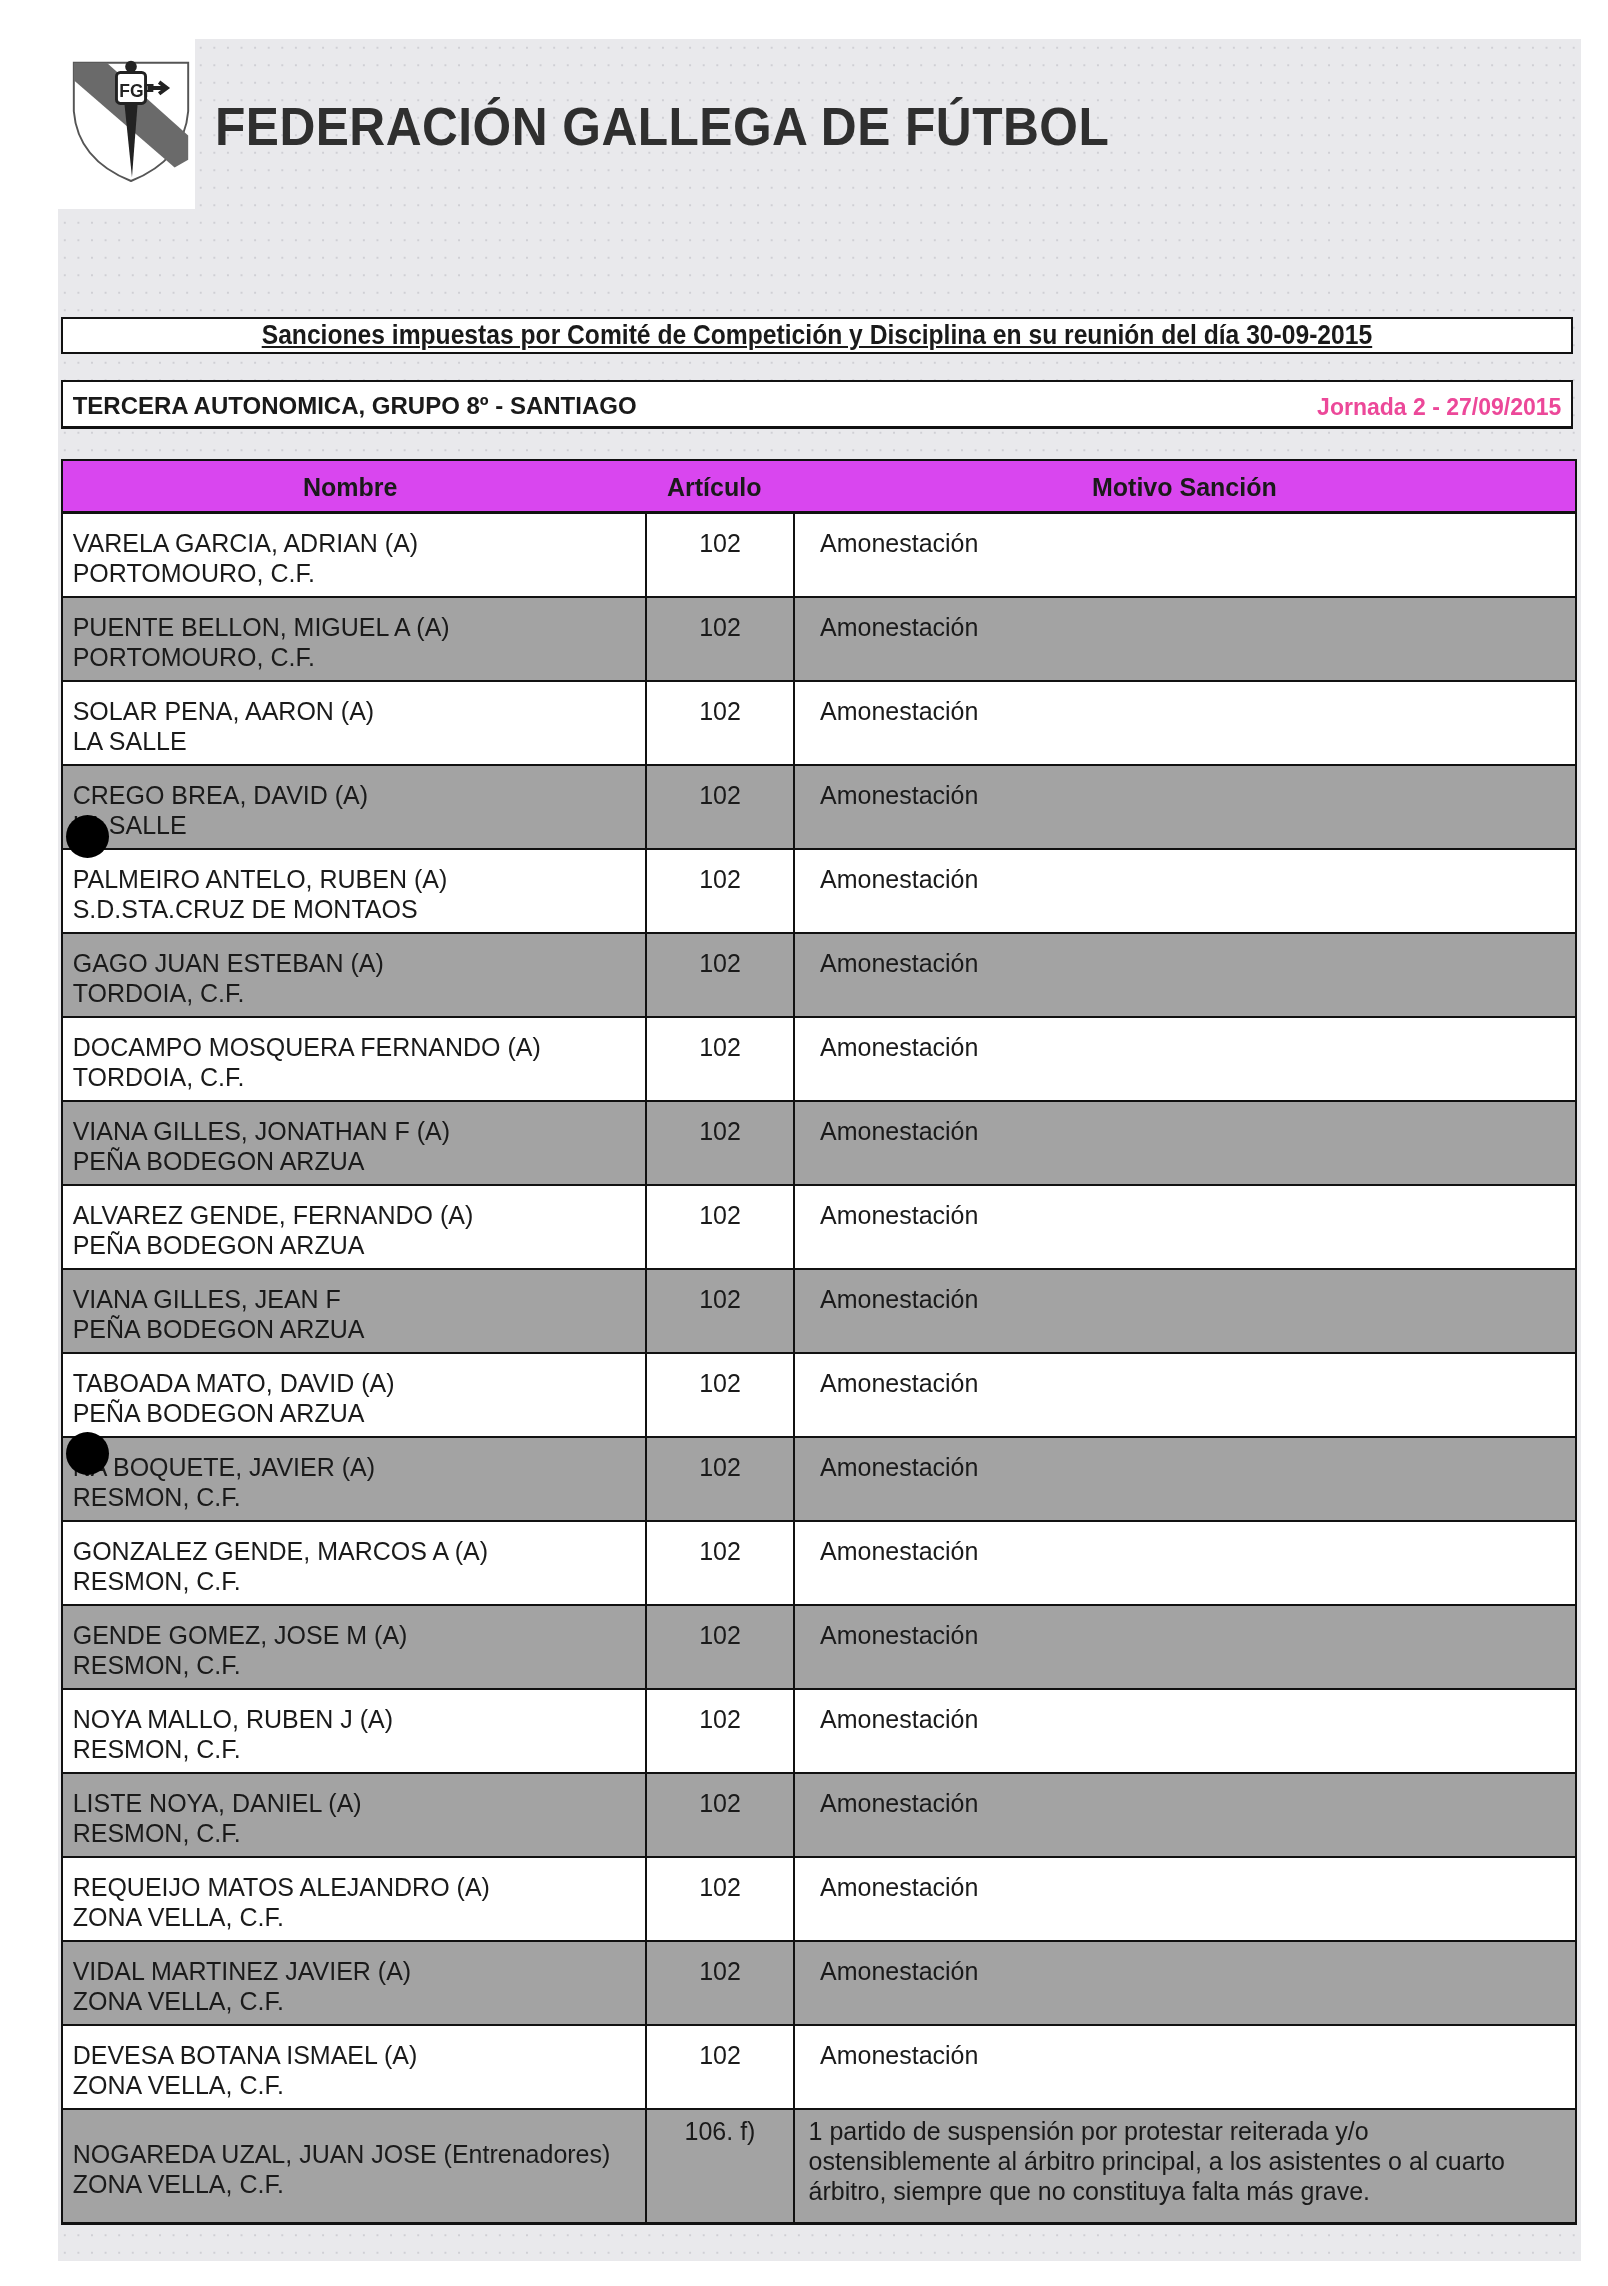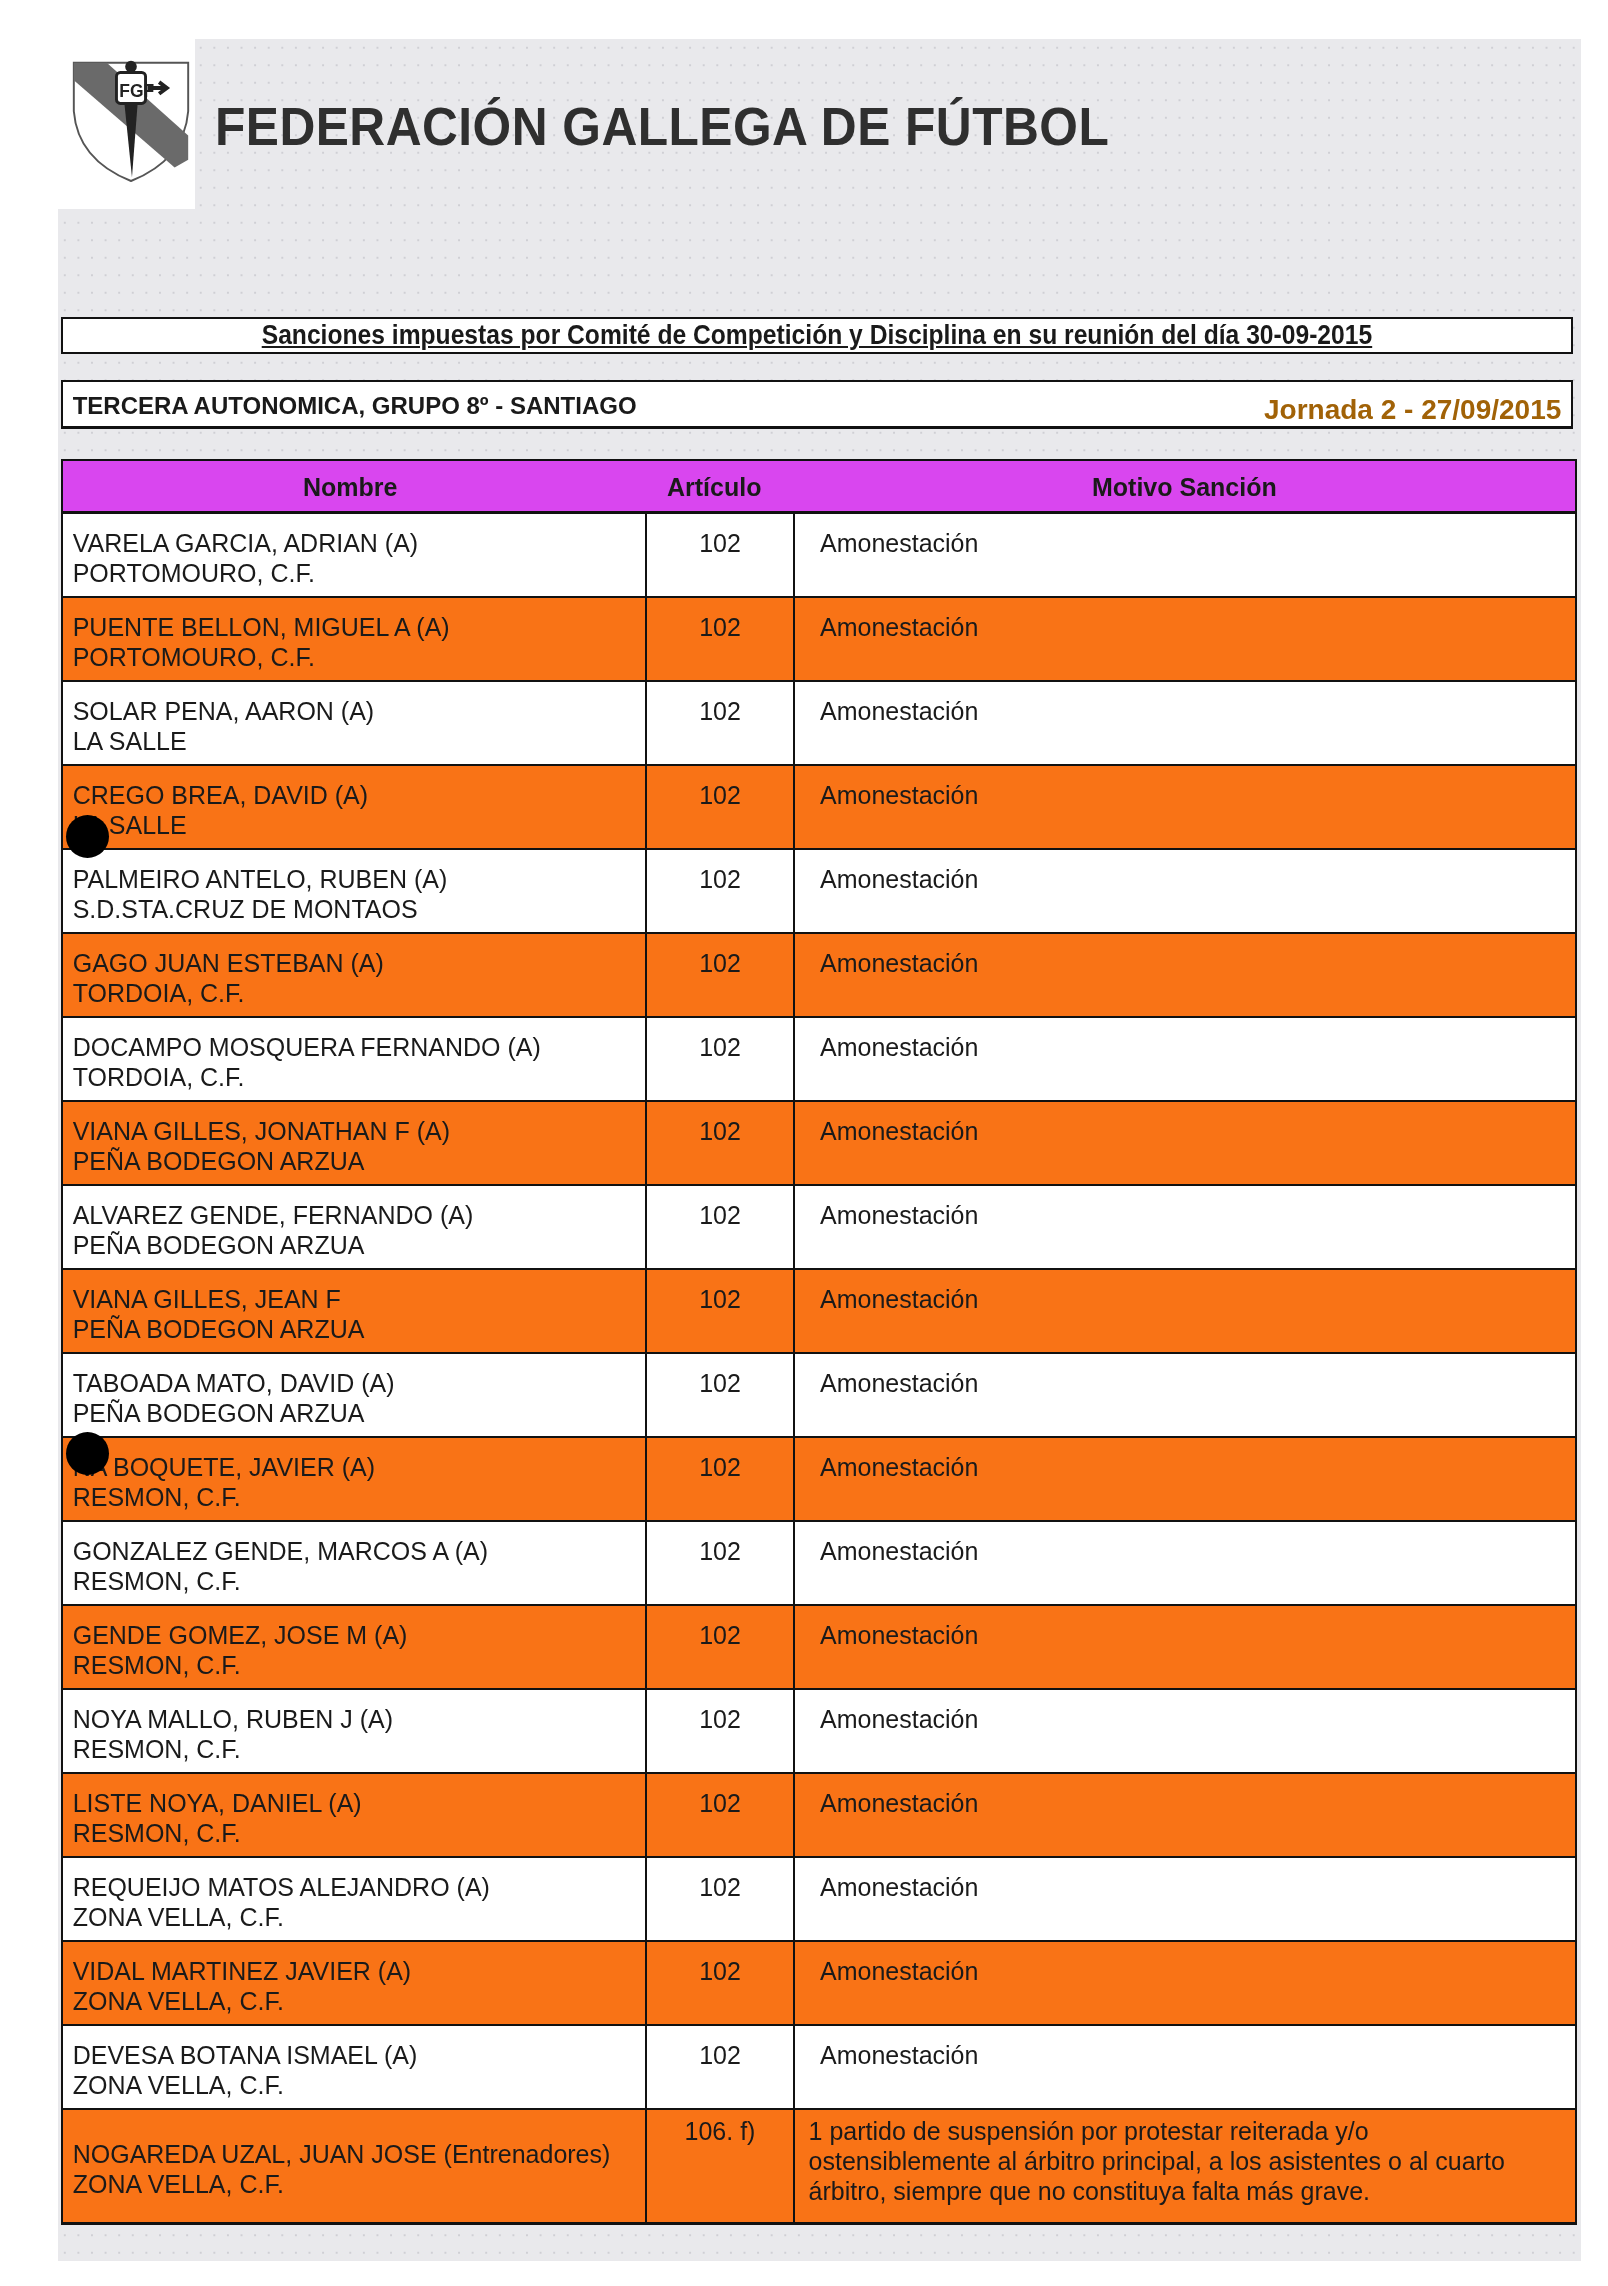--- a/index.html
+++ b/index.html
@@ -30,31 +30,31 @@
   }
   .banner span {
     display:inline-block; font-size:28px; font-weight:bold; text-decoration:underline;
     line-height:31px; transform:scaleX(0.88); white-space:nowrap;
   }
   .comp-box {
     position:absolute; left:61px; top:380px; width:1512px; height:49px;
     border:2.9px solid #111; border-bottom-width:3.9px; background:#fff; box-sizing:border-box;
   }
   .comp-name { position:absolute; left:9.7px; top:9.7px; font-size:24px; font-weight:bold; white-space:nowrap; }
-  .jornada { position:absolute; right:9.7px; top:11.6px; font-size:28px; font-weight:bold; color:#a16207; white-space:nowrap; }
+  .jornada { position:absolute; right:9.7px; top:11.6px; font-size:23px; font-weight:bold; color:#ec4899; white-space:nowrap; }
   .table {
     position:absolute; left:61px; top:459px; width:1516px;
     border:2.9px solid #111; border-bottom-width:3.9px; box-sizing:border-box; background:#fff;
   }
   .thead { height:50px; position:relative; border-bottom:3.9px solid #111; background:#d946ef; }
   .th { position:absolute; top:11.6px; font-size:25px; font-weight:bold; }
   .th.c1 { left:240px; } .th.c2 { left:604px; } .th.c3 { left:1029px; }
   .row { position:relative; height:82px; border-bottom:2.9px solid #111; }
   .row:last-child { border-bottom:none; height:112px; }
-  .row.alt { background:#f97316; }
+  .row.alt { background:#a3a3a3; }
   .cell { position:absolute; top:0; bottom:0; font-size:25px; line-height:30px; }
   .cell.name { left:9.7px; width:573px; padding-top:13.6px; }
   .cell.art { left:582px; width:146px; border-left:2.9px solid #111; border-right:2.9px solid #111; text-align:center; padding-top:13.6px; }
   .cell.motivo { left:734px; right:0; padding:13.6px 23px 0 23px; }
   .row.tall .cell.name { padding-top:29px; }
   .row.tall .cell.art { padding-top:5.8px; }
   .row.tall .cell.motivo { padding-top:5.8px; line-height:30px; padding-left:11.6px; }
   .name-line, .club-line { display:block; white-space:nowrap; }
   .punch { position:absolute; width:43px; height:43px; border-radius:50%; background:#000; }
 </style>

